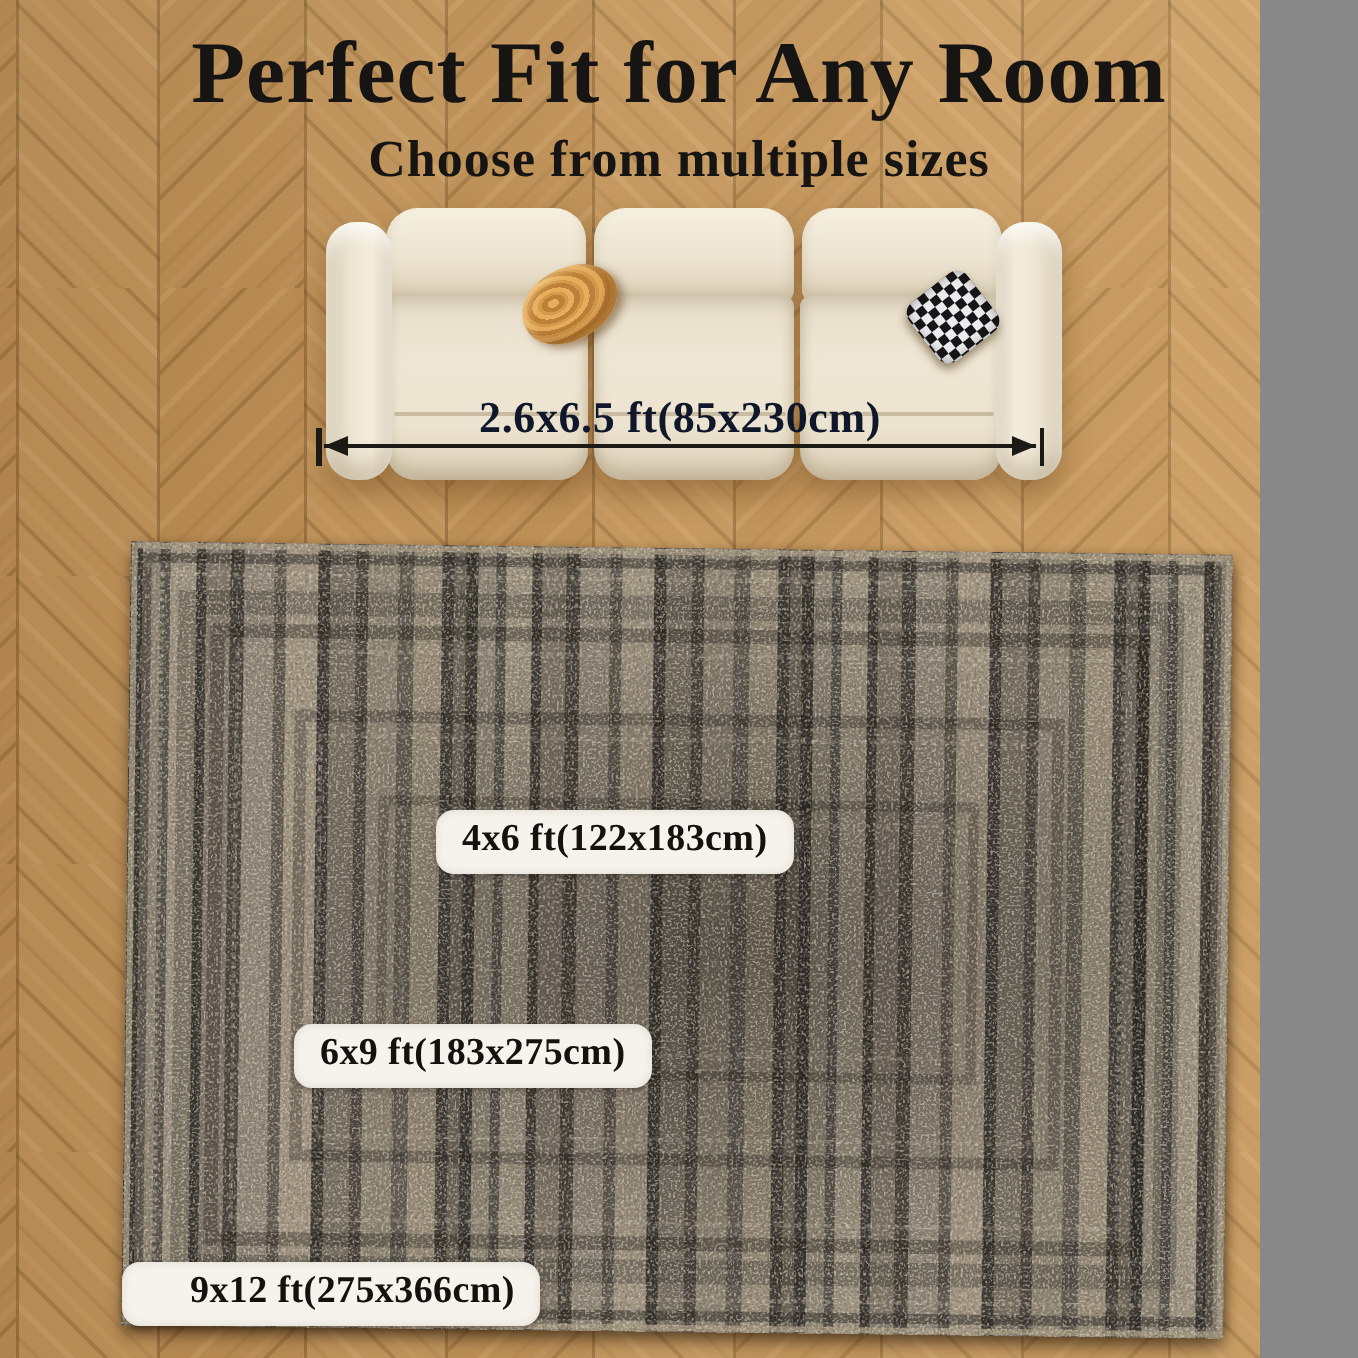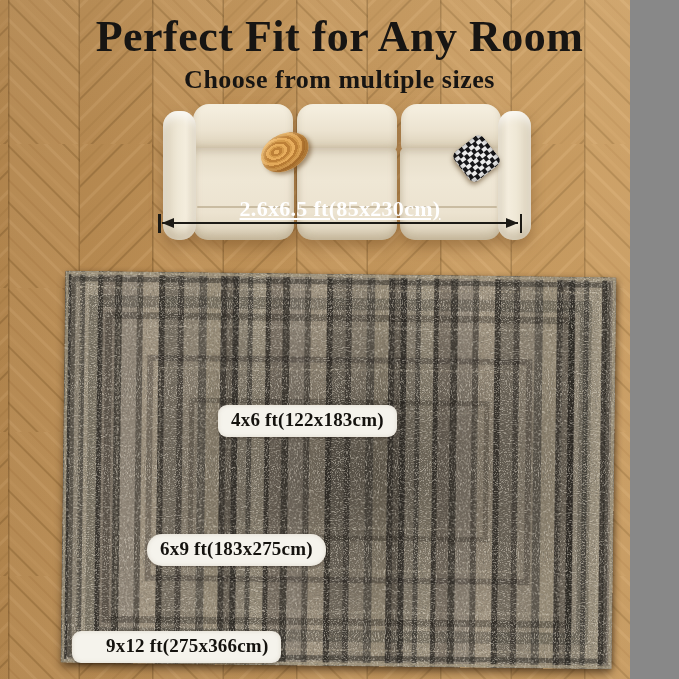--- a/index.html
+++ b/index.html
@@ -41,21 +41,21 @@
         transform:rotate(-24deg);border-radius:52% 48% 55% 45%;
         background:repeating-radial-gradient(ellipse at 35% 40%, #e7ad5d 0 3px, #bd8038 3px 6px, #d49a4b 6px 8px);
         box-shadow:2px 3px 4px rgba(95,60,18,0.5), inset -3px -4px 6px rgba(120,70,20,0.55), inset 2px 2px 4px rgba(255,220,160,0.6);}
   .pillow{position:absolute;left:295px;top:36px;width:37px;height:37px;
         transform:rotate(52deg);border-radius:7px;
         background:repeating-conic-gradient(#17171a 0% 25%, #ececec 25% 50%);
         background-size:9px 9px;
         box-shadow:2px 2px 5px rgba(80,52,20,0.55), inset 0 0 6px rgba(0,0,0,0.35);}
 
   
-  .dim{position:absolute;left:158px;top:196px;width:364px;z-index:4;color:#ffffff;text-decoration:underline;}
+  .dim{position:absolute;left:158px;top:196px;width:364px;z-index:4;color:#0f172a;}
   .dim-label{text-align:center;font-size:22px;font-weight:bold;letter-spacing:0.3px;}
   .dim-line{position:absolute;left:4px;right:4px;top:26px;height:2px;background:#1c1a15;}
   .dim-tick{position:absolute;top:-8px;width:2.5px;height:19px;background:#1c1a15;}
   .dim-tick.left{left:-4px;}
   .dim-tick.right{right:-4px;}
   .dim-arrow{position:absolute;top:-4px;width:0;height:0;border-top:5px solid transparent;border-bottom:5px solid transparent;}
   .dim-arrow.left{left:0;border-right:12px solid #1c1a15;}
   .dim-arrow.right{right:0;border-left:12px solid #1c1a15;}
 
   
@@ -64,23 +64,23 @@
        box-shadow:0 5px 8px -1px rgba(45,28,12,0.65), 3px 0 6px -2px rgba(45,28,12,0.4);}
   .rug svg{display:block;width:100%;height:100%;}
 
   
   .pill{position:absolute;z-index:5;background:#f5f3ec;border-radius:9px;
         padding:4px 13px 6px 13px;font-size:19px;font-weight:bold;color:#14120e;
         letter-spacing:0.2px;white-space:nowrap;
         box-shadow:0 1px 3px rgba(20,12,5,0.35), inset 0 0 4px rgba(180,170,150,0.35);}
   .pill-1{left:218px;top:405px;}
   .pill-2{left:180px;top:456px;}
-  .pill-3{left:147px;top:534px;border-radius:15px;}
+  .pill-3{left:147px;top:512px;}
   .pill-4{left:121px;top:586px;}
-  .pill-5{left:72px;top:631px;padding-left:34px;}
+  .pill-5{left:61px;top:631px;padding-left:34px;}
 </style>
 </head>
 <body>
 
 <div class="stage">
 
   <svg class="floor-svg" width="679" height="679" viewBox="0 0 679 679" preserveAspectRatio="none" aria-hidden="true">
     <defs>
       <pattern id="grainA" width="40" height="40" patternUnits="userSpaceOnUse" patternTransform="rotate(45)">
         <rect width="40" height="40" fill="#c6995f"></rect>

